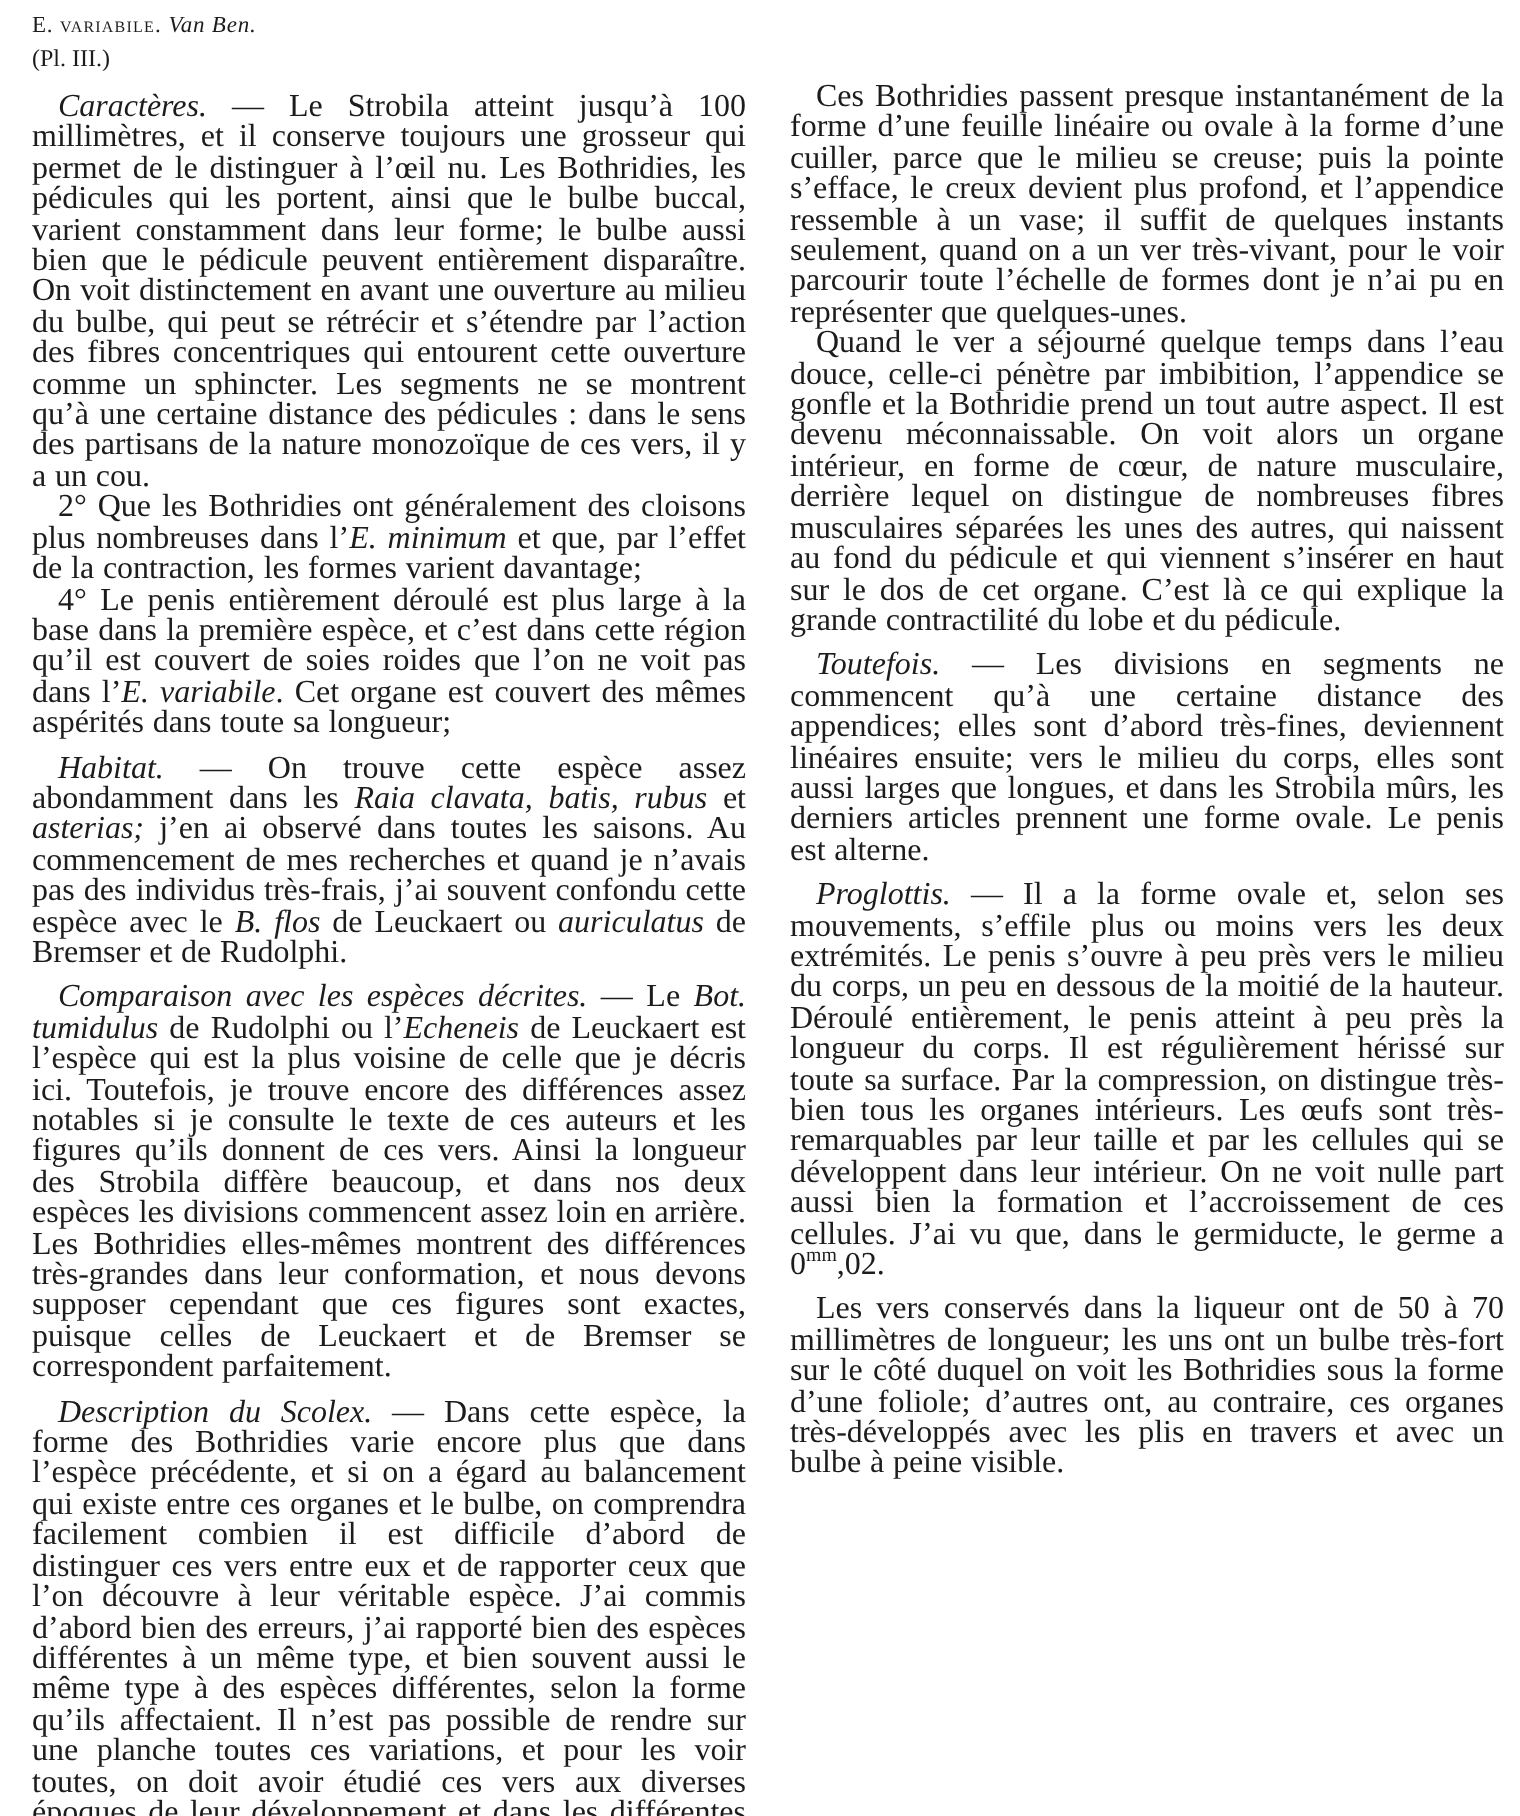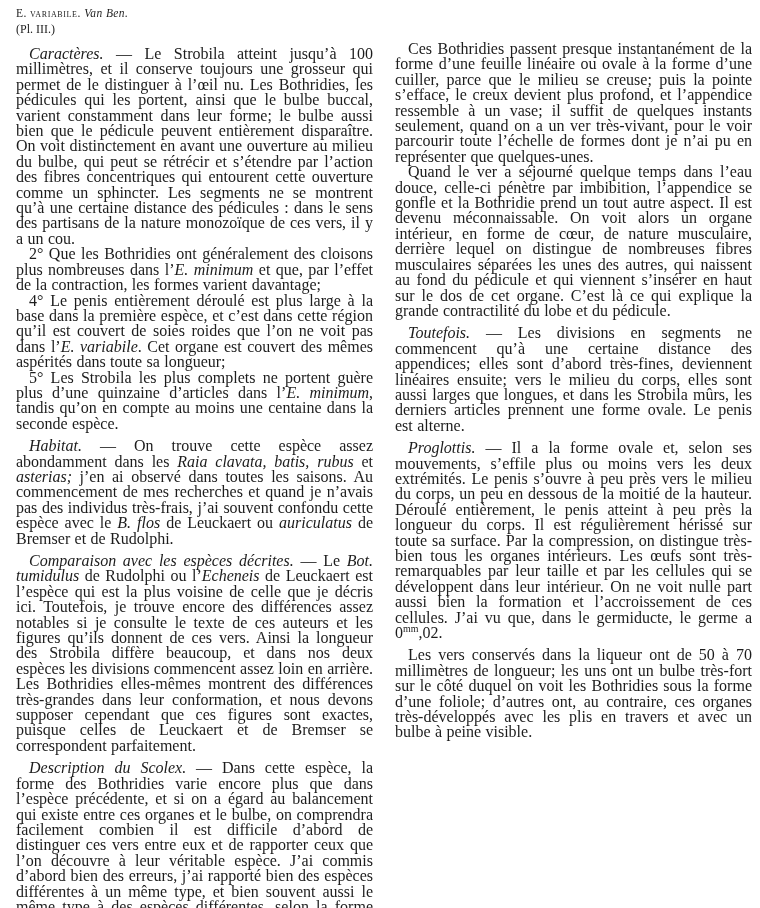--- a/index.html
+++ b/index.html
@@ -41,21 +41,20 @@
 <div class="page">
   <div class="col col-left">
     <div class="header">
       <div class="title"><span>E. </span><span class="sc">variabile.</span><span class="i"> Van Ben.</span></div>
       <div class="plate">(Pl. III.)</div>
     </div>
     <div class="paras">
         <p class="para"><span class="i">Caractères.</span><span> — Le Strobila atteint jusqu’à 100 millimètres, et il conserve toujours une grosseur qui permet de le distinguer à l’œil nu. Les Bothridies, les pédicules qui les portent, ainsi que le bulbe buccal, varient constamment dans leur forme; le bulbe aussi bien que le pédicule peuvent entièrement disparaître. On voit distinctement en avant une ouverture au milieu du bulbe, qui peut se rétrécir et s’étendre par l’action des fibres concentriques qui entourent cette ouverture comme un sphincter. Les segments ne se montrent qu’à une certaine distance des pédicules : dans le sens des partisans de la nature monozoïque de ces vers, il y a un cou.</span></p>
         <p class="para"><span>2° Que les Bothridies ont généralement des cloisons plus nombreuses dans l’</span><span class="i">E. minimum</span><span> et que, par l’effet de la contraction, les formes varient davantage;</span></p>
         <p class="para"><span>4° Le penis entièrement déroulé est plus large à la base dans la première espèce, et c’est dans cette région qu’il est couvert de soies roides que l’on ne voit pas dans l’</span><span class="i">E. variabile</span><span>. Cet organe est couvert des mêmes aspérités dans toute sa longueur;</span></p>
-        <p class="para"><span>5° Les Strobila les plus complets ne portent guère plus d’une quinzaine d’articles dans l’</span><span class="i">E. minimum</span><span>, tandis qu’on en compte au moins une centaine dans la seconde espèce.</span></p>
         <p class="para gap"><span class="i">Habitat.</span><span> — On trouve cette espèce assez abondamment dans les </span><span class="i">Raia clavata, batis, rubus</span><span> et </span><span class="i">asterias;</span><span> j’en ai observé dans toutes les saisons. Au commencement de mes recherches et quand je n’avais pas des individus très-frais, j’ai souvent confondu cette espèce avec le </span><span class="i">B. flos</span><span> de Leuckaert ou </span><span class="i">auriculatus</span><span> de Bremser et de Rudolphi.</span></p>
         <p class="para gap"><span class="i">Comparaison avec les espèces décrites.</span><span> — Le </span><span class="i">Bot. tumidulus</span><span> de Rudolphi ou l’</span><span class="i">Echeneis</span><span> de Leuckaert est l’espèce qui est la plus voisine de celle que je décris ici. Toutefois, je trouve encore des différences assez notables si je consulte le texte de ces auteurs et les figures qu’ils donnent de ces vers. Ainsi la longueur des Strobila diffère beaucoup, et dans nos deux espèces les divisions commencent assez loin en arrière. Les Bothridies elles-mêmes montrent des différences très-grandes dans leur conformation, et nous devons supposer cependant que ces figures sont exactes, puisque celles de Leuckaert et de Bremser se correspondent parfaitement.</span></p>
         <p class="para gap"><span class="i">Description du Scolex.</span><span> — Dans cette espèce, la forme des Bothridies varie encore plus que dans l’espèce précédente, et si on a égard au balancement qui existe entre ces organes et le bulbe, on comprendra facilement combien il est difficile d’abord de distinguer ces vers entre eux et de rapporter ceux que l’on découvre à leur véritable espèce. J’ai commis d’abord bien des erreurs, j’ai rapporté bien des espèces différentes à un même type, et bien souvent aussi le même type à des espèces différentes, selon la forme qu’ils affectaient. Il n’est pas possible de rendre sur une planche toutes ces variations, et pour les voir toutes, on doit avoir étudié ces vers aux diverses époques de leur développement et dans les différentes conditions de la vie. Ceci est vrai pour tous ces vers, mais surtout pour ceux qui nous occupent.</span></p>
       </div>
   </div>
   <div class="col col-right">
     <div class="paras">
         <p class="para"><span>Ces Bothridies passent presque instantanément de la forme d’une feuille linéaire ou ovale à la forme d’une cuiller, parce que le milieu se creuse; puis la pointe s’efface, le creux devient plus profond, et l’appendice ressemble à un vase; il suffit de quelques instants seulement, quand on a un ver très-vivant, pour le voir parcourir toute l’échelle de formes dont je n’ai pu en représenter que quelques-unes.</span></p>
         <p class="para"><span>Quand le ver a séjourné quelque temps dans l’eau douce, celle-ci pénètre par imbibition, l’appendice se gonfle et la Bothridie prend un tout autre aspect. Il est devenu méconnaissable. On voit alors un organe intérieur, en forme de cœur, de nature musculaire, derrière lequel on distingue de nombreuses fibres musculaires séparées les unes des autres, qui naissent au fond du pédicule et qui viennent s’insérer en haut sur le dos de cet organe. C’est là ce qui explique la grande contractilité du lobe et du pédicule.</span></p>
         <p class="para gap"><span class="i">Toutefois.</span><span> — Les divisions en segments ne commencent qu’à une certaine distance des appendices; elles sont d’abord très-fines, deviennent linéaires ensuite; vers le milieu du corps, elles sont aussi larges que longues, et dans les Strobila mûrs, les derniers articles prennent une forme ovale. Le penis est alterne.</span></p>

